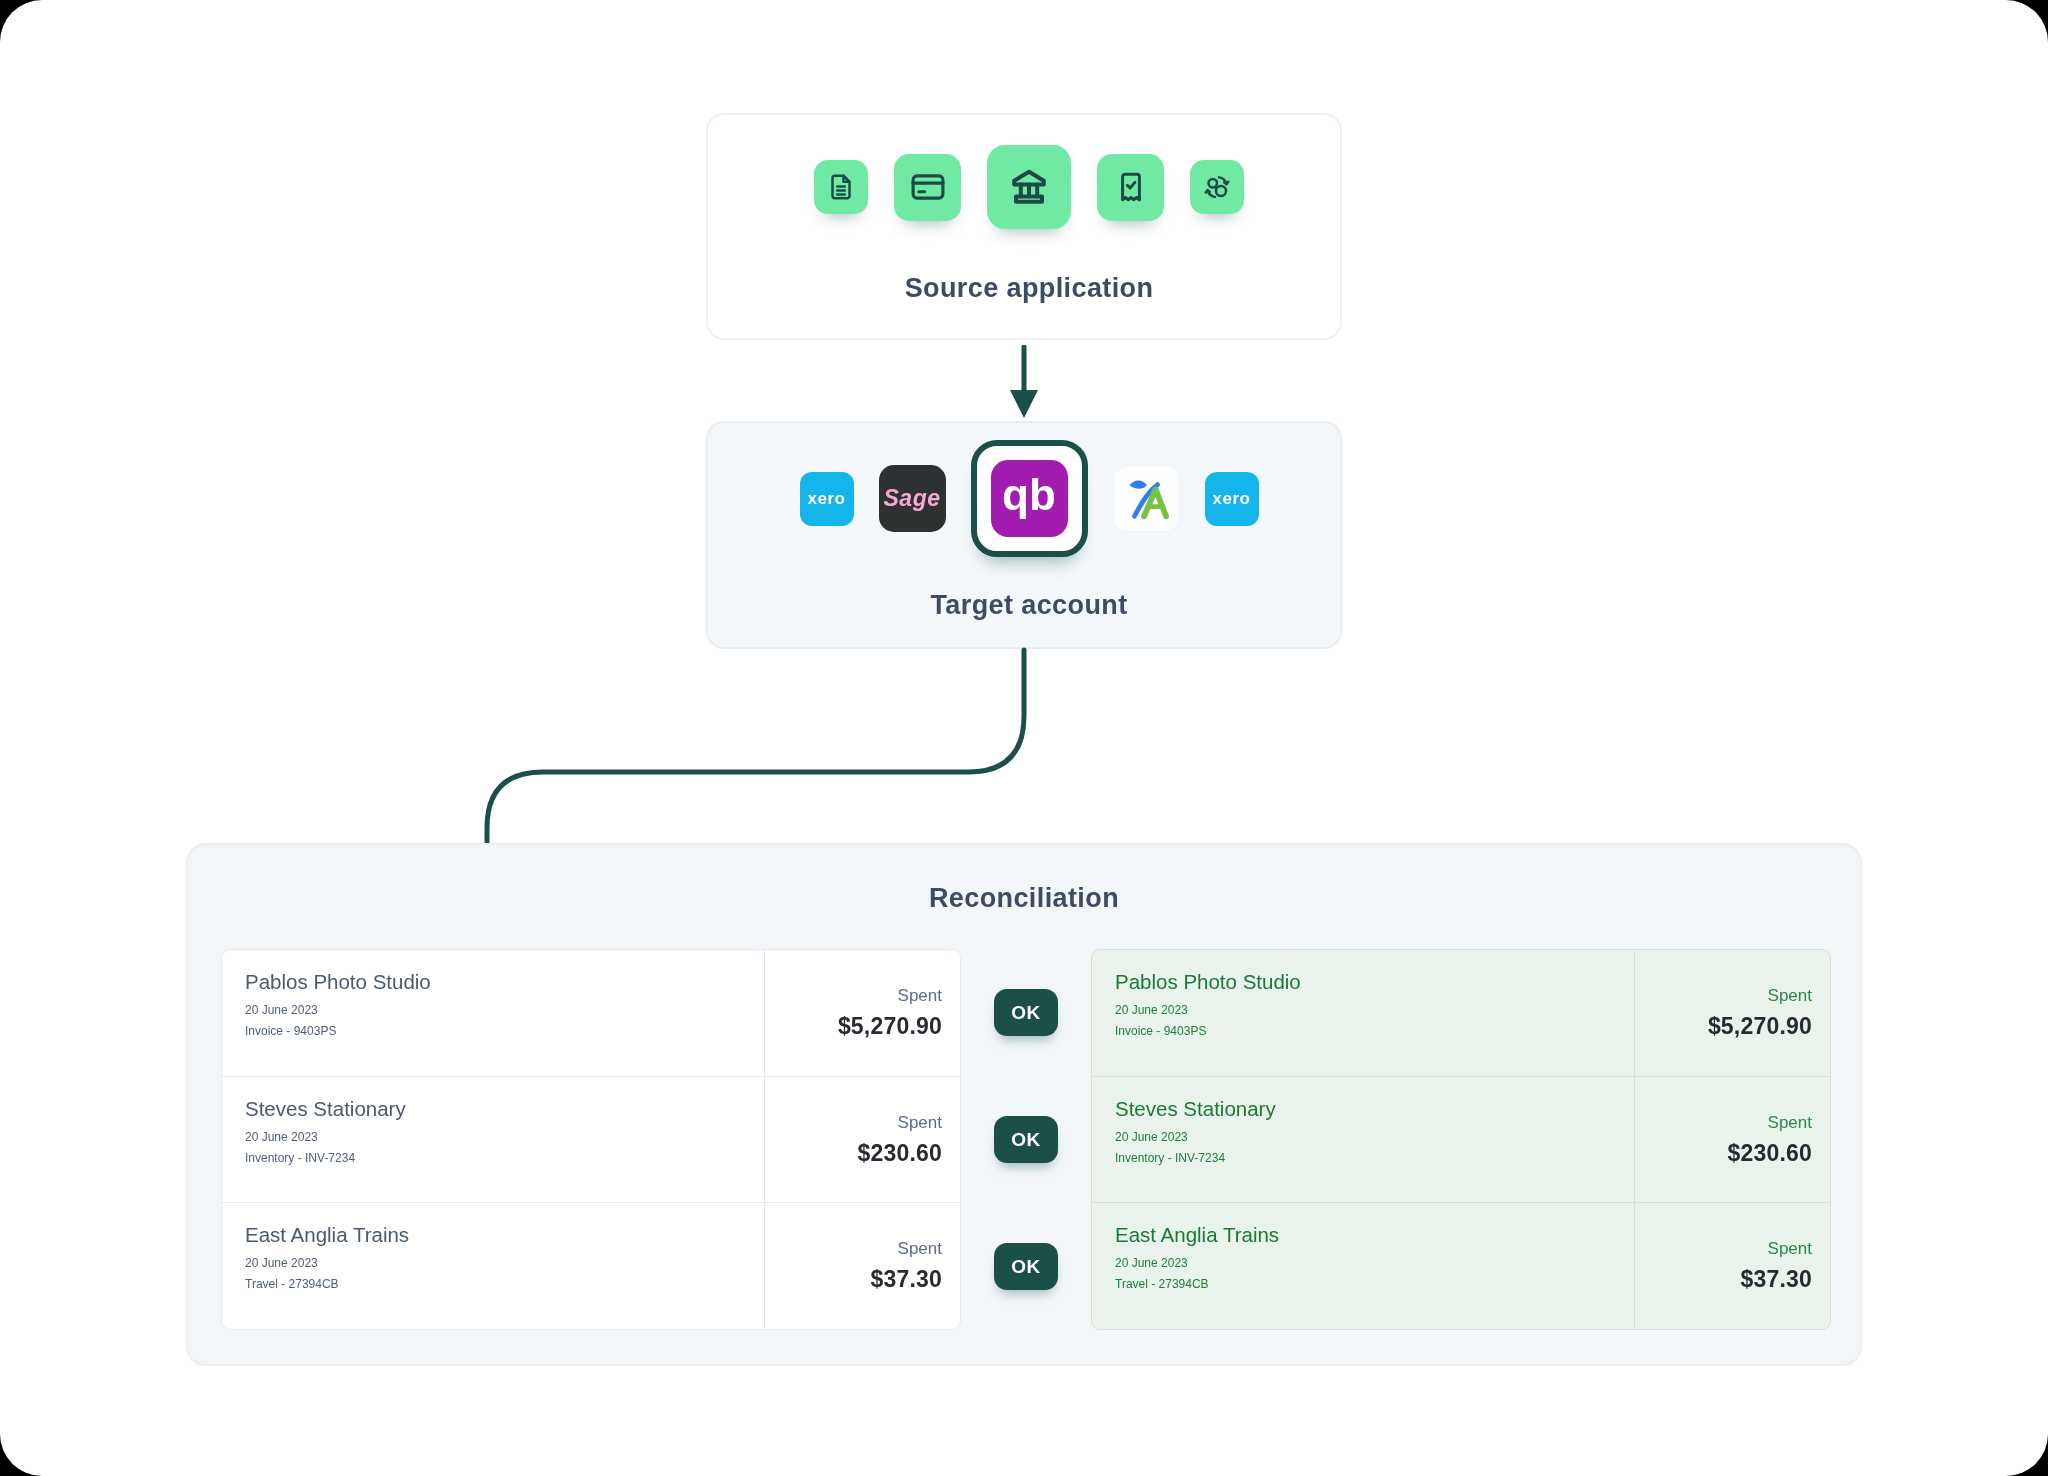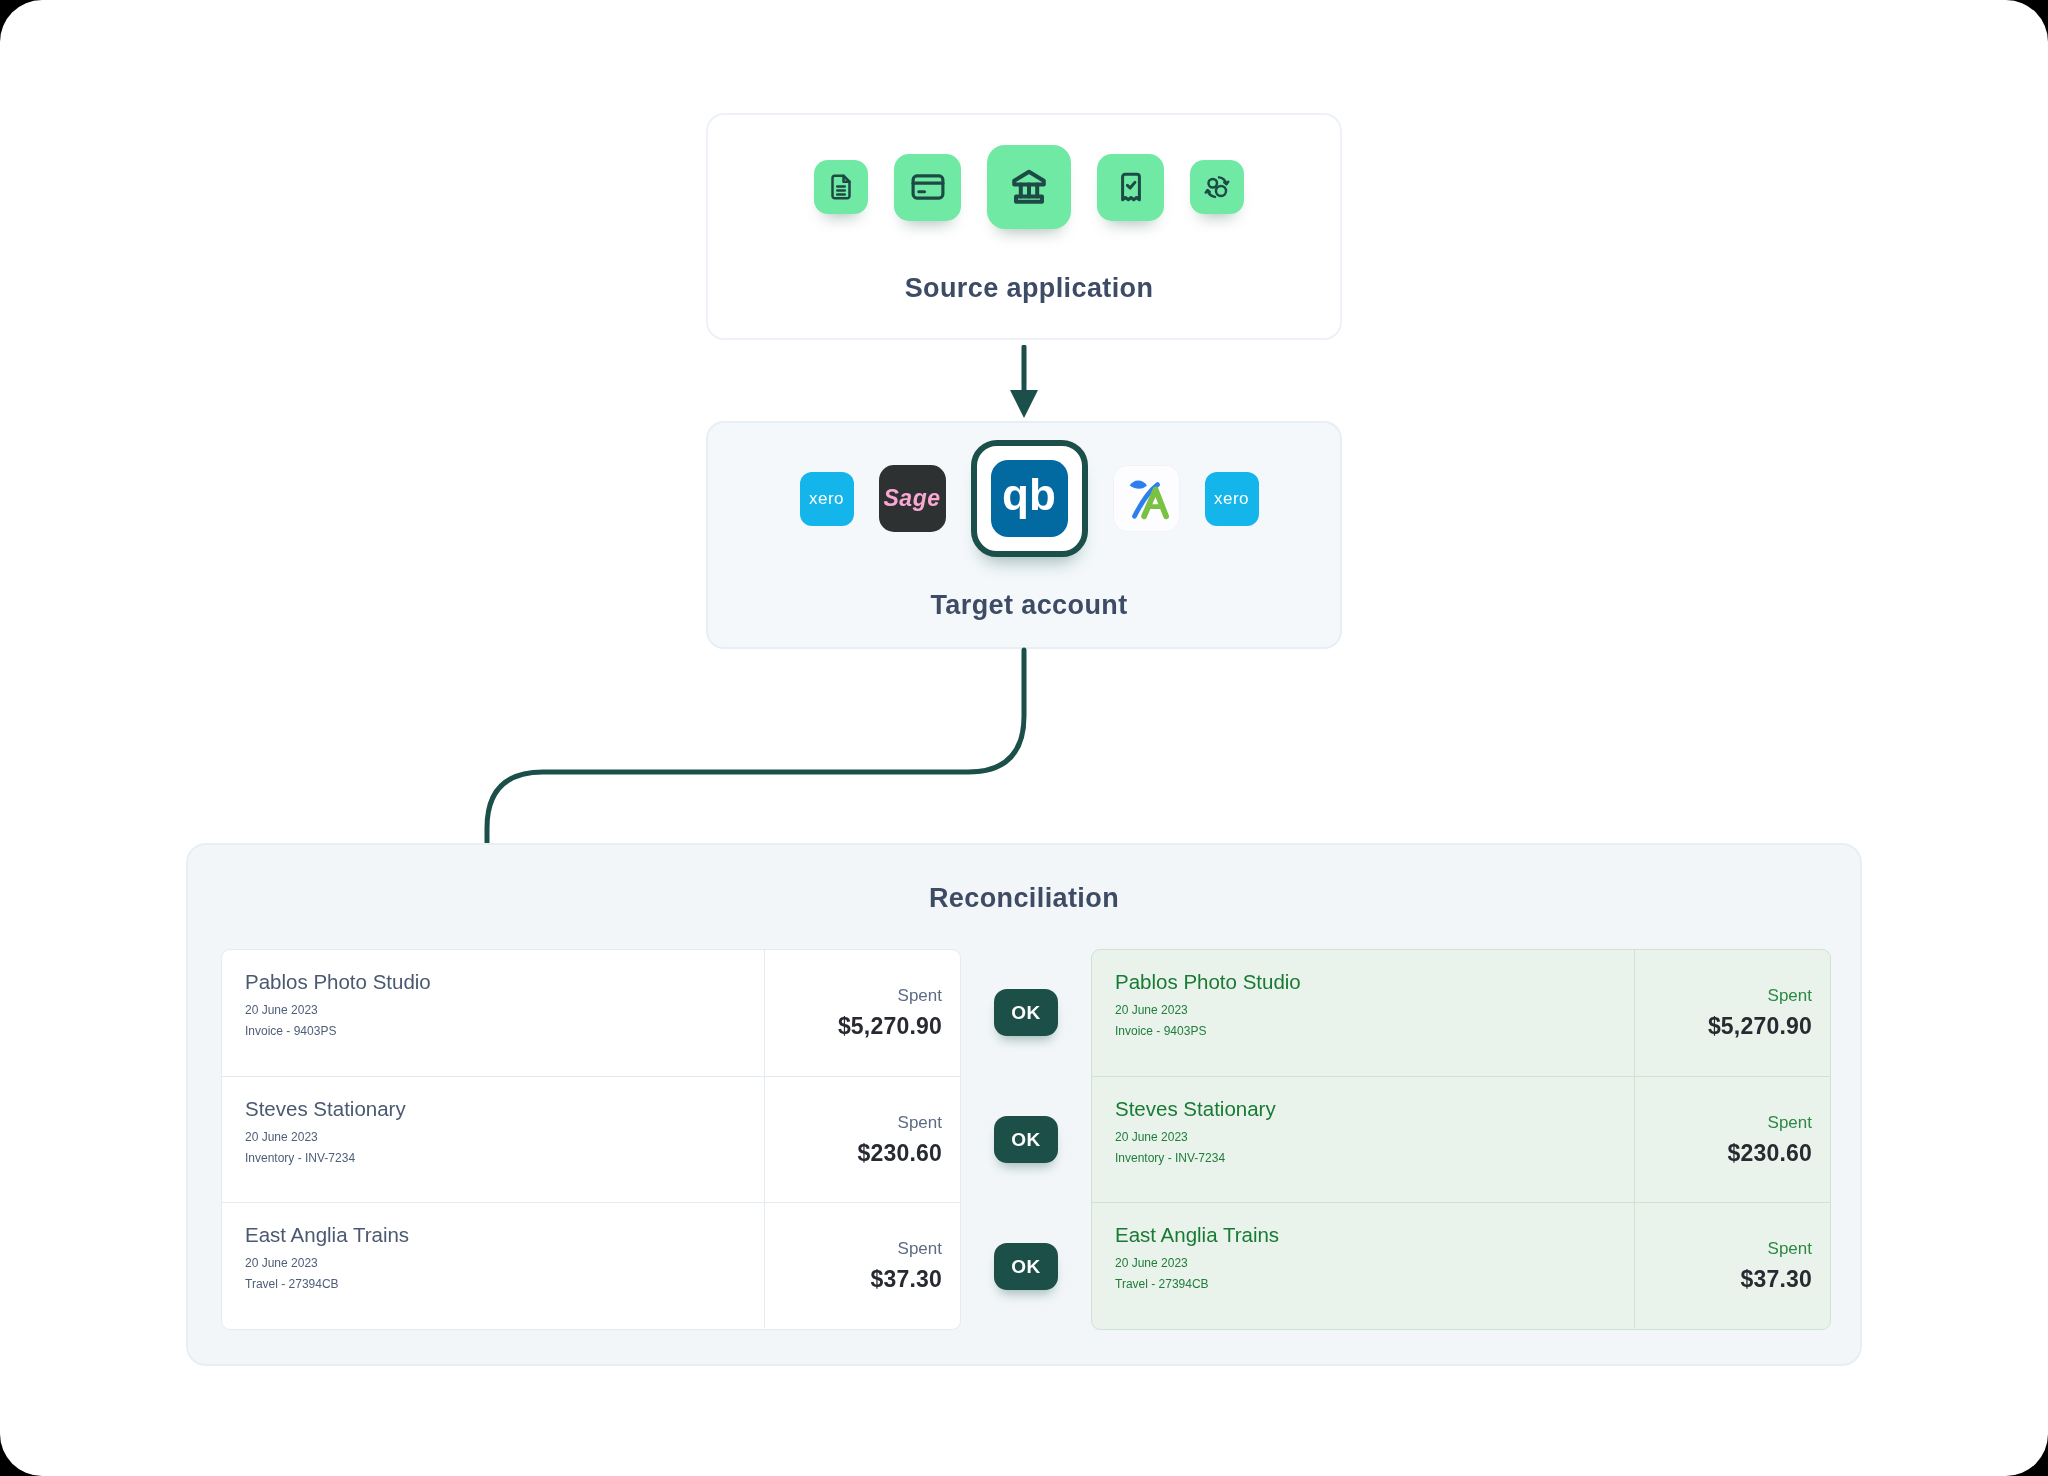--- a/index.html
+++ b/index.html
@@ -21,27 +21,27 @@
   .tile{background:#70e9a4;display:flex;align-items:center;justify-content:center;
     border-radius:14px;box-shadow:0 12px 16px -10px rgba(23,79,67,.38);}
   .tile.sz1{width:54px;height:54px;}
   .tile.sz2{width:67px;height:67px;border-radius:15px;}
   .tile.sz3{width:84px;height:84px;border-radius:18px;}
   .tile svg{stroke:#1d4a45;fill:none;stroke-width:2;stroke-linecap:round;stroke-linejoin:round;}
 
   .logo-row{display:flex;align-items:center;gap:25px;height:105px;}
   .logo{display:flex;align-items:center;justify-content:center;box-sizing:border-box;}
   .logo.xero{width:54px;height:54px;background:#13b5ea;border-radius:12px;
-    color:#fff;font-size:17px;font-weight:400;letter-spacing:.5px;}
+    color:#fff;font-size:17px;font-weight:700;letter-spacing:.5px;}
   .logo.sage{width:67px;height:67px;background:#2e3132;border-radius:15px;
     color:#f9a8d4;font-size:23px;font-weight:700;font-style:italic;letter-spacing:.5px;}
   .qb-ring{width:105px;height:105px;border-radius:26px;border:6px solid #1b4f4a;background:#fff;
     display:flex;align-items:center;justify-content:center;
     box-shadow:0 14px 18px -10px rgba(23,79,67,.4);}
-  .logo.qb{width:77px;height:77px;background:#0369a1;border-radius:17px;
+  .logo.qb{width:77px;height:77px;background:#a21caf;border-radius:17px;
     color:#fff;font-size:44px;font-weight:700;padding-bottom:7px;}
   .logo.freeagent{width:67px;height:67px;background:#fdfdff;border-radius:15px;
     box-shadow:0 0 0 1px #f0f2fa inset;}
 
   
   .arrow-svg{position:absolute;}
   .arrow-svg path,.arrow-svg line{stroke:#1b4f4a;stroke-width:5;fill:none;stroke-linecap:round;stroke-linejoin:round;}
   .arrow-svg polygon{fill:#1b4f4a;}
 
   

